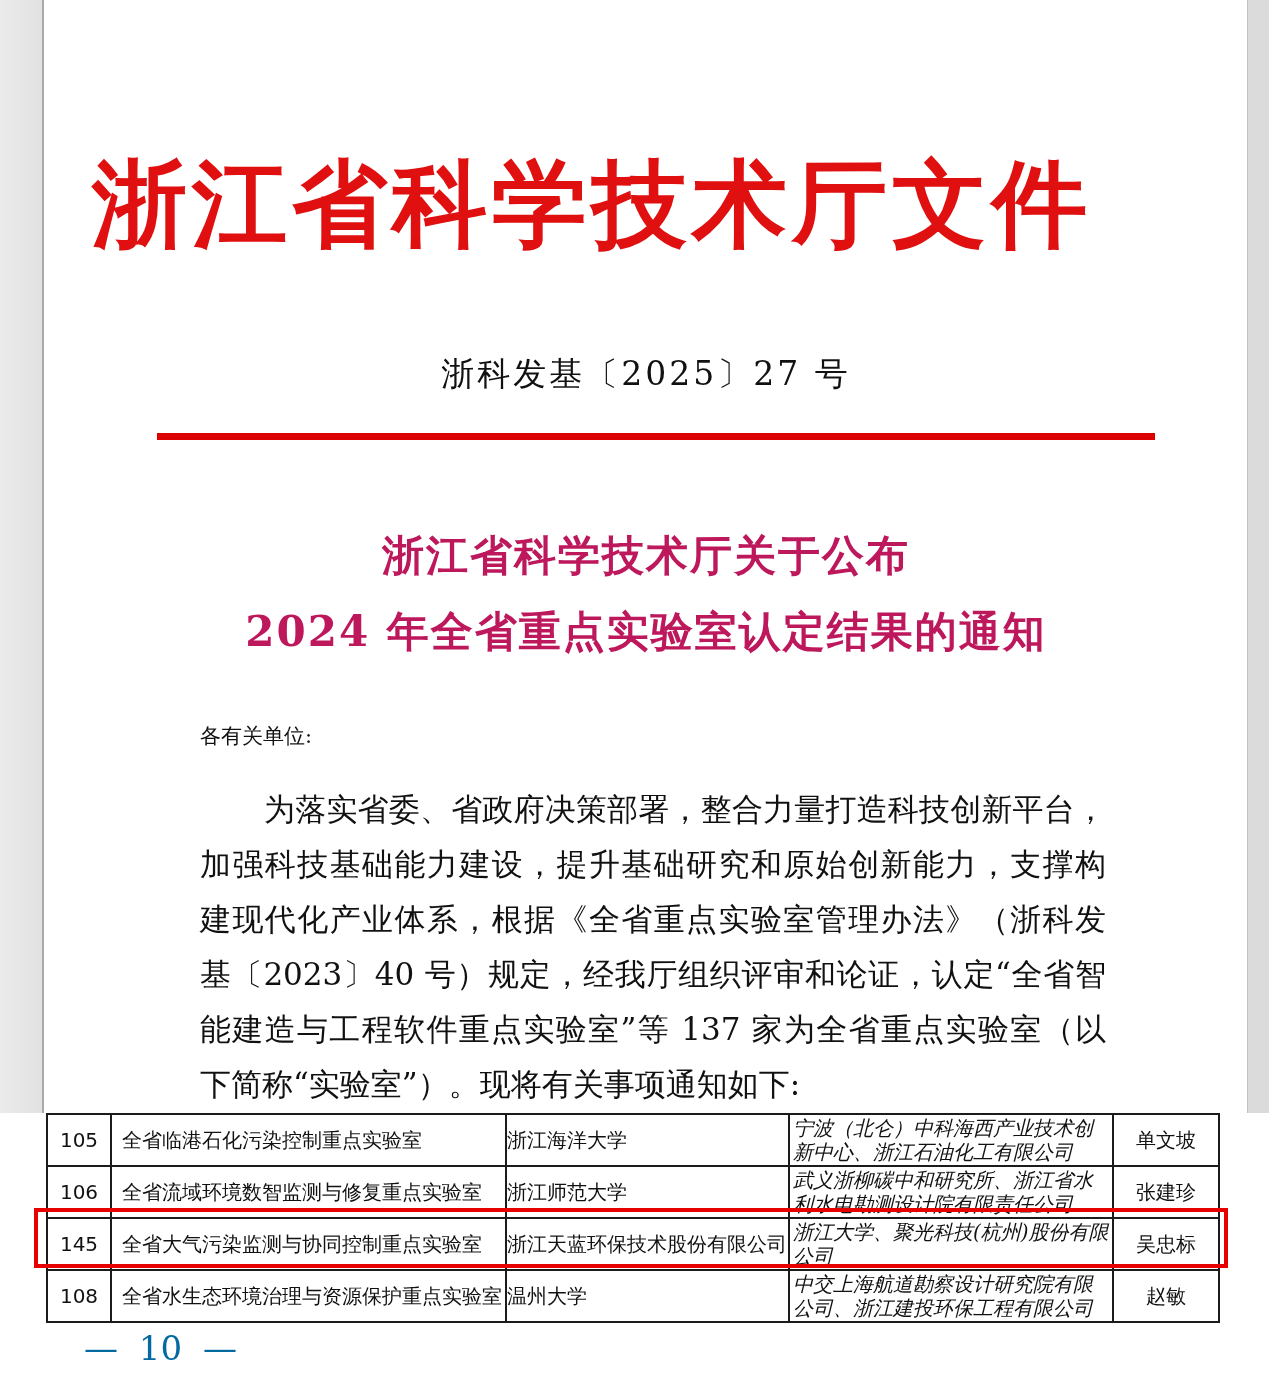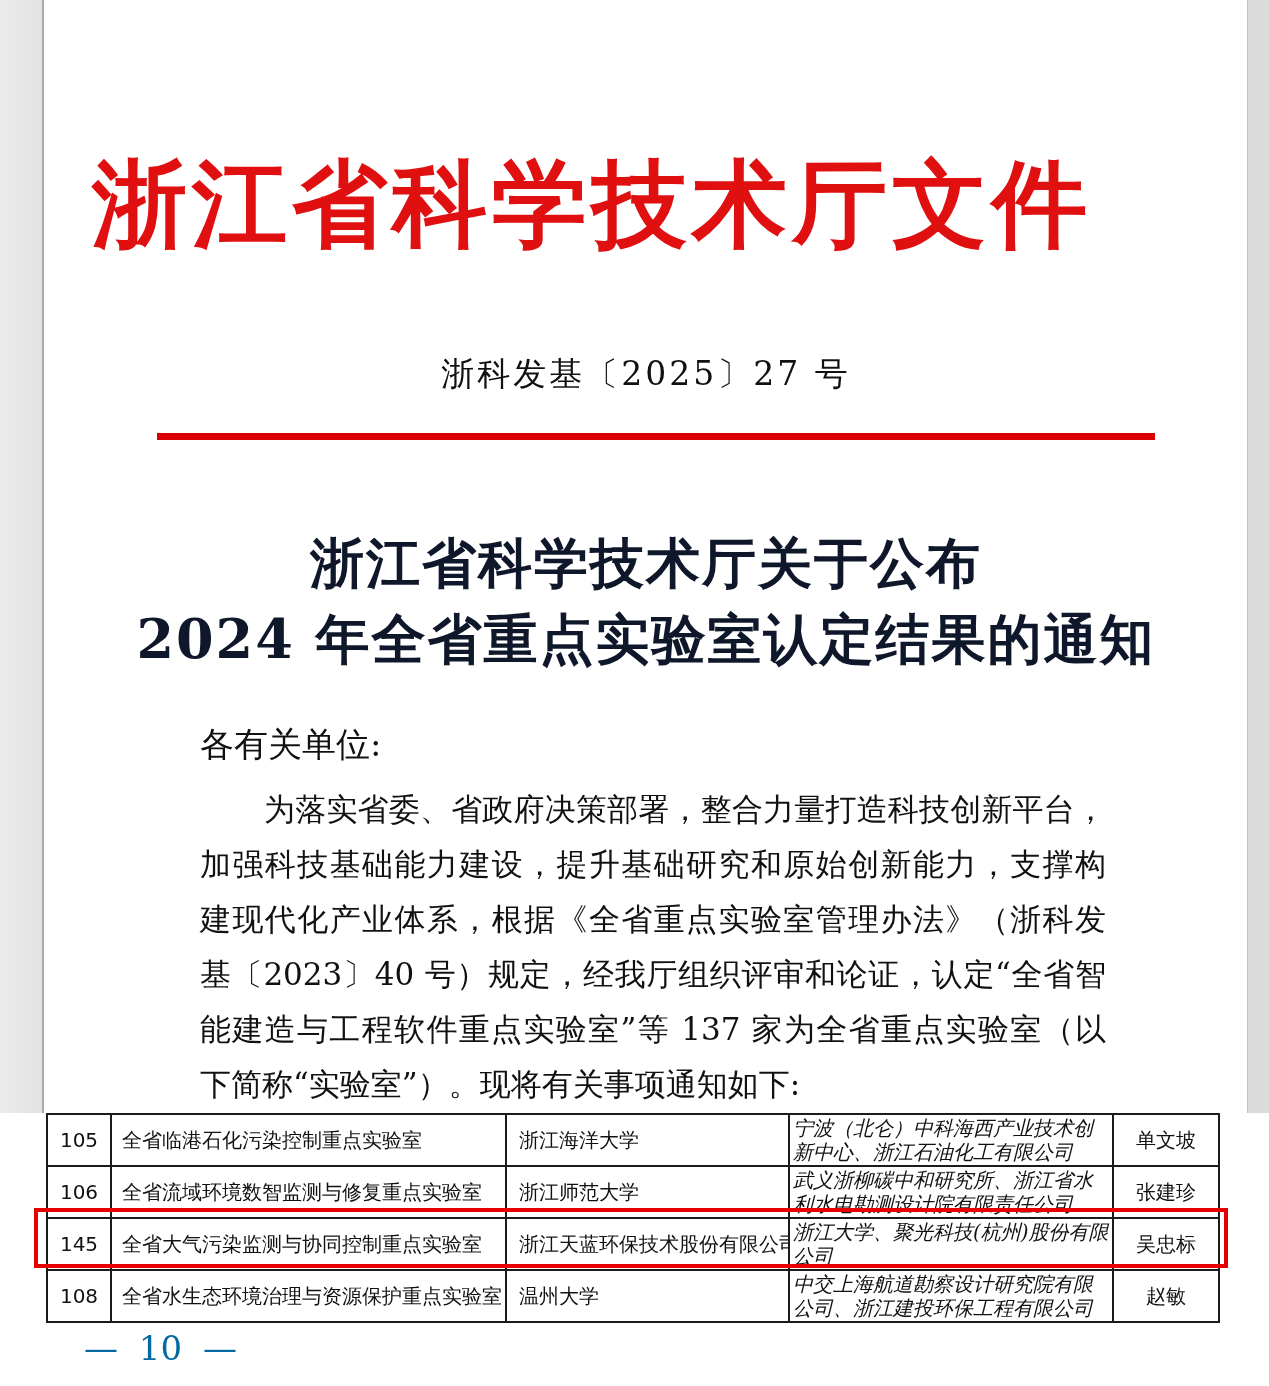--- a/index.html
+++ b/index.html
@@ -40,31 +40,31 @@
     color: #111;
     letter-spacing: 3px;
   }
   .redline {
     position: absolute; left: 157px; top: 433px; width: 998px; height: 7px;
     background: #dd0000;
   }
   .ntitle {
     position: absolute; left: 44px; width: 1204px;
     text-align: center;
-    font-size: 54px; font-weight: bold;
-    color: #0f172a;
+    font-size: 42px; font-weight: bold;
+    color: #be185d;
     letter-spacing: 2px;
     white-space: nowrap;
   }
   .ntitle1 { top: 528px; }
   .ntitle2 { top: 604px; }
 
   .salutation {
     position: absolute; left: 200px; top: 722px;
-    font-size: 34px; color: #111;
+    font-size: 21px; color: #111;
   }
   .bodyblock {
     position: absolute; left: 200px; top: 782px; width: 906px;
     font-size: 31px; color: #111;
   }
   .bline {
     height: 55px; line-height: 55px;
     text-align: justify; text-align-last: justify;
     white-space: nowrap;
   }
@@ -80,21 +80,21 @@
   table.results td {
     border: 2px solid #1b1b1b;
     height: 52px;
     font-size: 20px;
     color: #111;
     vertical-align: middle;
     overflow: hidden;
   }
   td.c-no   { width: 64px;  text-align: center; font-size: 21px; font-family: "DejaVu Sans", "Liberation Sans", sans-serif; }
   td.c-lab  { width: 395px; padding-left: 10px; font-size: 19px; white-space: nowrap; }
-  td.c-inst { width: 283px; padding-left: 12px; font-size: 19px; white-space: nowrap; }
+  td.c-inst { width: 283px; font-size: 19px; white-space: nowrap; }
   td.c-part { width: 324px; padding: 1px 3px; font-size: 20px; line-height: 24px; font-style: italic; }
   td.c-dir  { width: 106px; text-align: center; font-size: 21px; }
 
   .highlight-box {
     position: absolute; left: 34px; top: 1208px; width: 1194px; height: 60px;
     border: 4px solid #e60000;
     background: transparent;
     pointer-events: none;
   }
 

